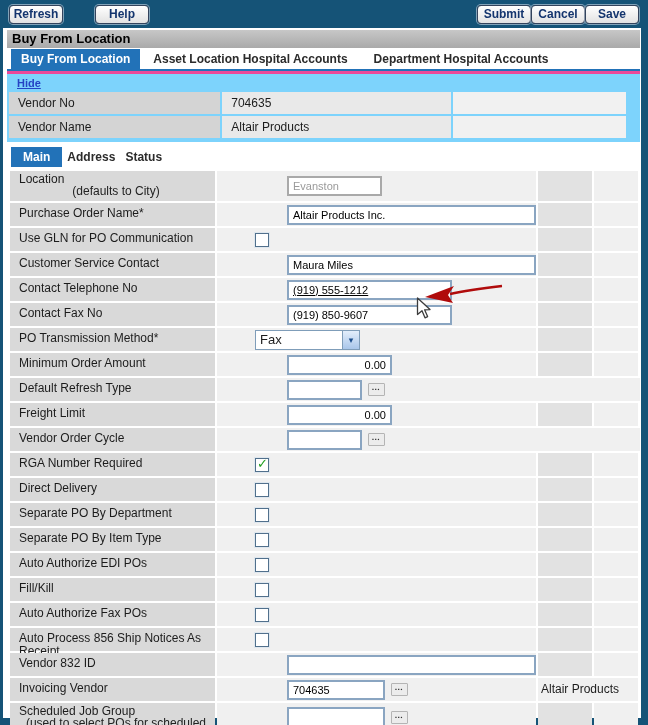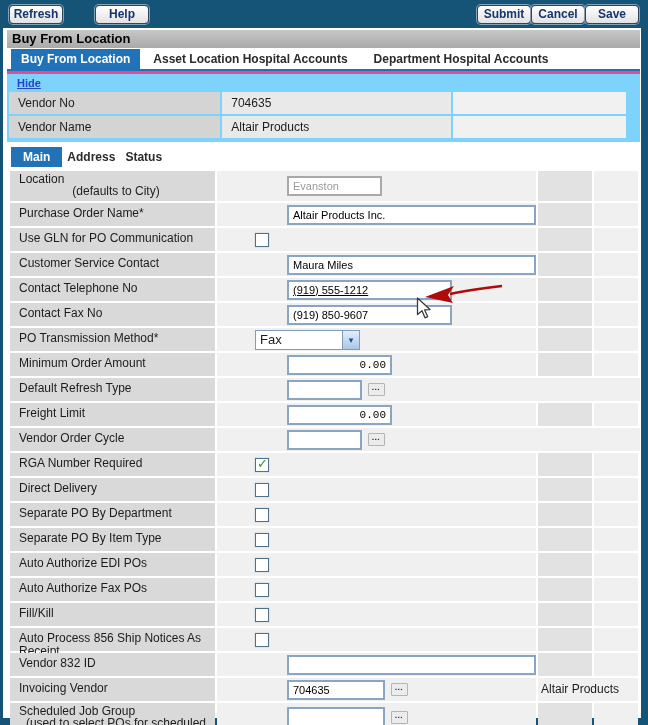--- a/index.html
+++ b/index.html
@@ -57,21 +57,21 @@
   .fval { width:319px; background:#f0f0f0; padding-left:38px; display:flex; align-items:center; }
   .fval.fullspan { flex:1; }
   .fblock { width:54px; background:#e2e2e2; }
   .ffar { width:44px; background:#f0f0f0; }
   .fside { width:100px; background:#f0f0f0; padding:4px 0 0 3px; }
 
   .tin {
     height:20px; border:2px solid #8aa5c1; background:#fff; font-family:inherit; font-size:11px;
     color:#000; padding:0 4px; outline:none;margin-left:32px;
   }
-  .tin.right { text-align:right;font-family:Liberation Mono, monospace; }
+  .tin.right { text-align:right; }
   .tin:disabled { border-color:#a9a9a9; color:#9a9a9a; background:#fff; }
 
   .cb { width:14px; height:14px; background:#fff; border:1px solid #51708c; outline:1px solid #dfe7ee; position:relative; cursor:pointer; }
   .cb .mark { position:absolute; left:1px; top:-3px; font-size:13px; font-weight:bold; color:#1f9e1f; }
 
   .sel { height:20px; border:1px solid #7f9db9; background:#fff; display:inline-flex; align-items:center; cursor:pointer; }
   .sel .seltext { flex:1; padding-left:4px; font-size:13px; }
   .sel .selbtn {
     width:17px; align-self:stretch; border-left:1px solid #7f9db9; text-align:center;
     background:linear-gradient(#e3eefb,#a9c6ea); color:#1d4f8d; font-size:9px; line-height:18px;
@@ -255,29 +255,29 @@
         </div>
         <div class="frow">
           <div class="flabel"><span>Auto Authorize EDI POs</span></div>
           <div class="fval">
             <div class="cb"></div>
           </div>
           <div class="fblock"></div>
           <div class="ffar"></div>
         </div>
         <div class="frow">
+          <div class="flabel"><span>Fill/Kill</span></div>
+          <div class="fval">
+            <div class="cb"></div>
+          </div>
+          <div class="fblock"></div>
+          <div class="ffar"></div>
+        </div>
+        <div class="frow">
           <div class="flabel"><span>Auto Authorize Fax POs</span></div>
-          <div class="fval">
-            <div class="cb"></div>
-          </div>
-          <div class="fblock"></div>
-          <div class="ffar"></div>
-        </div>
-        <div class="frow">
-          <div class="flabel"><span>Fill/Kill</span></div>
           <div class="fval">
             <div class="cb"></div>
           </div>
           <div class="fblock"></div>
           <div class="ffar"></div>
         </div>
         <div class="frow">
           <div class="flabel"><span>Auto Process 856 Ship Notices As Receipt</span></div>
           <div class="fval">
             <div class="cb"></div>

